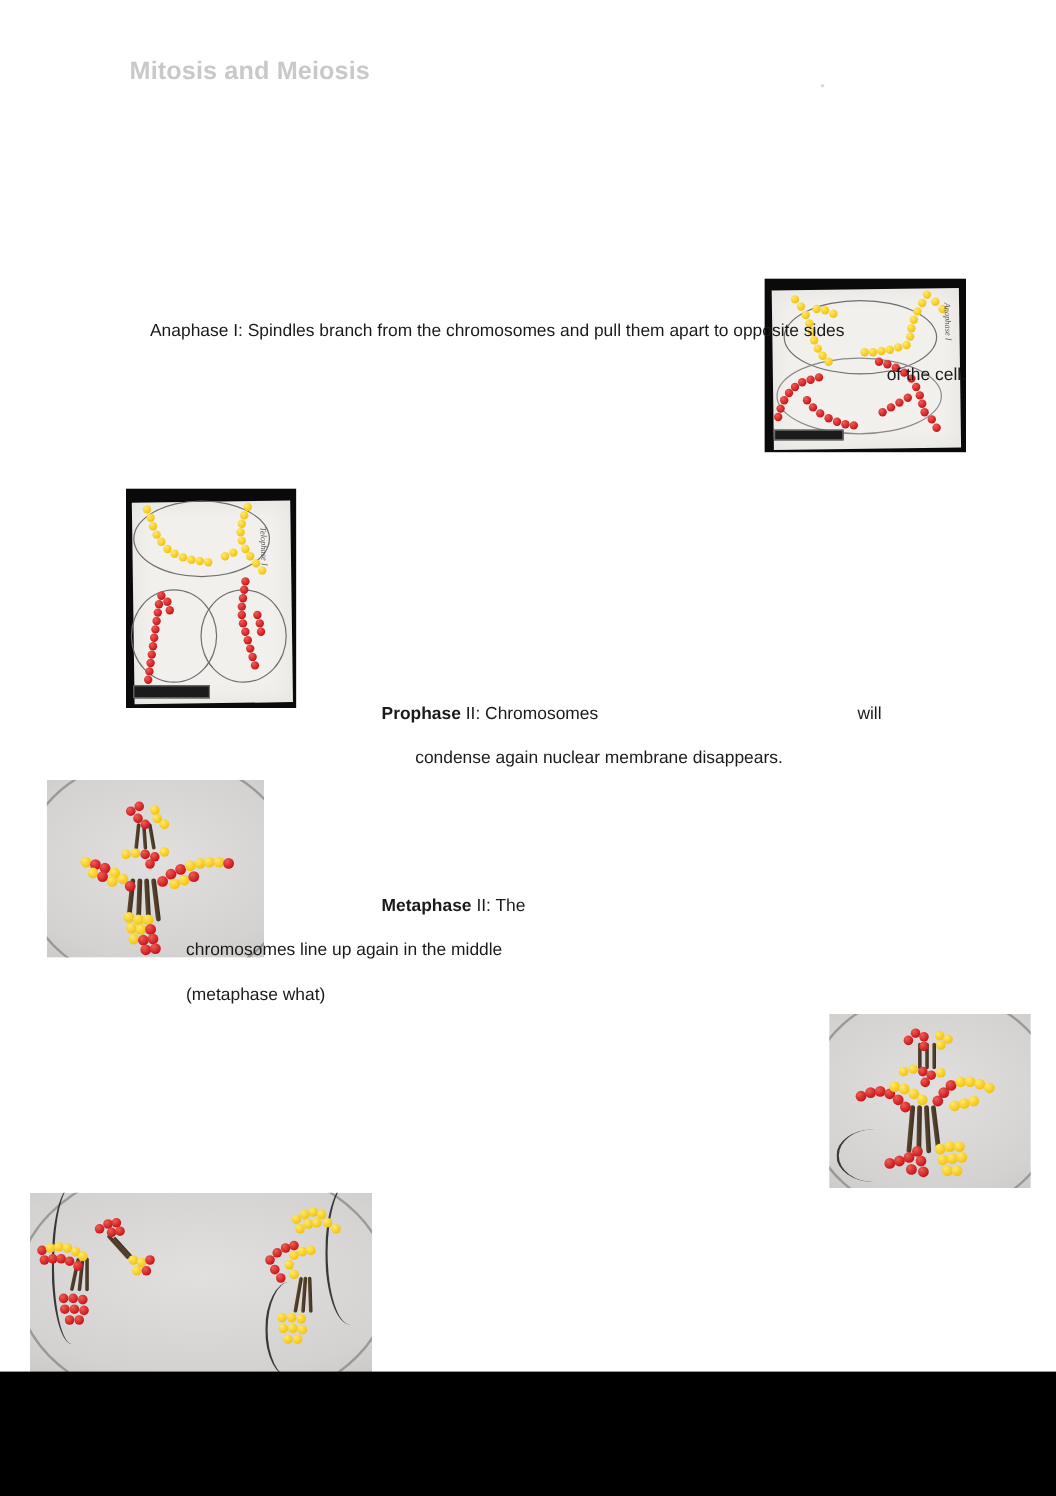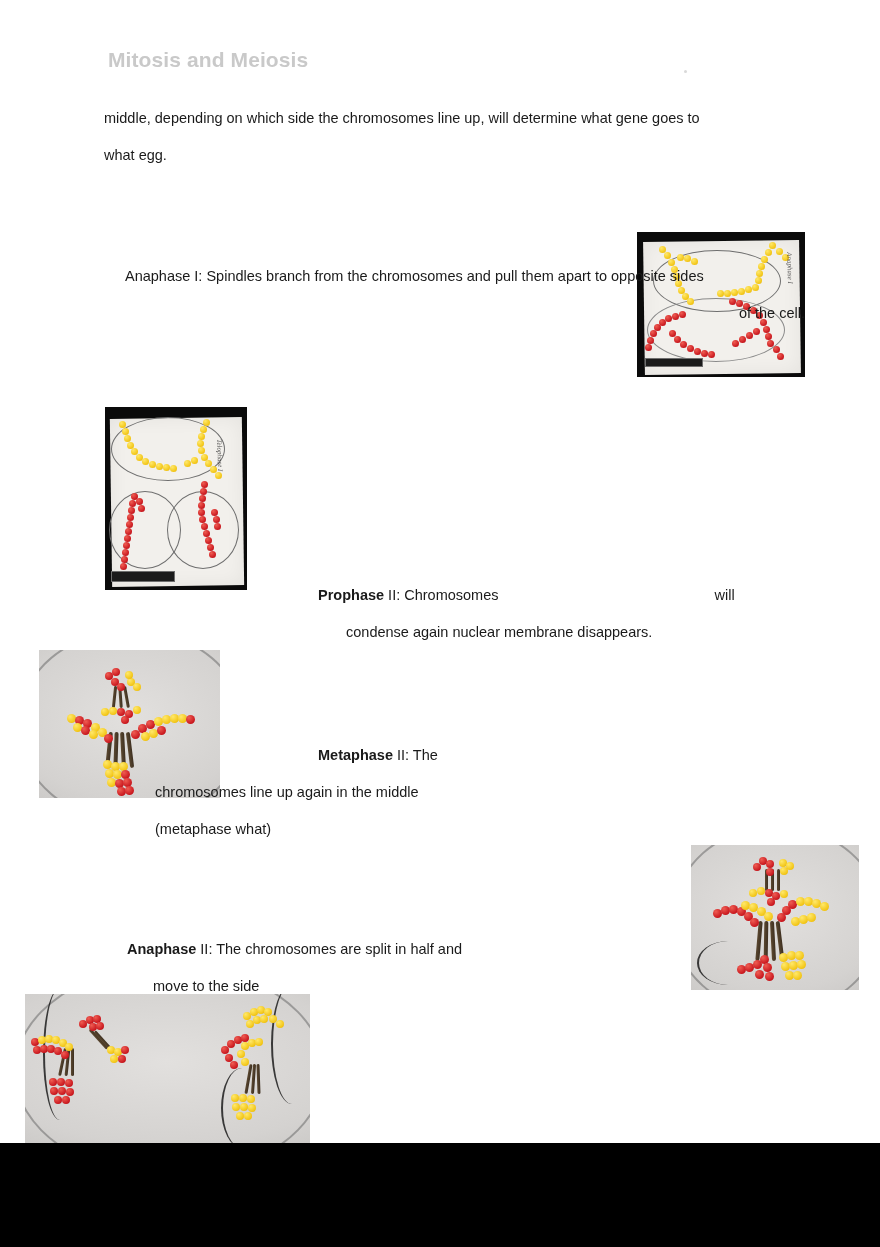--- a/index.html
+++ b/index.html
@@ -561,24 +561,20 @@
         <div class="bead yellow" style="left:16px; top:1px;  width:8px; height:8px;"></div>
         <div class="bead yellow" style="left:1px;  top:9px;  width:8px; height:8px;"></div>
         <div class="bead yellow" style="left:9px;  top:9px;  width:8px; height:8px;"></div>
         <div class="bead yellow" style="left:17px; top:10px; width:8px; height:8px;"></div>
         <div class="bead yellow" style="left:5px;  top:18px; width:8px; height:8px;"></div>
         <div class="bead yellow" style="left:13px; top:18px; width:8px; height:8px;"></div>
       </div>
     </div>
   </div>
 
-  <div class="para" style="left:104px; top:100px; width:680px;">
-    <div>middle, depending on which side the chromosomes line up, will determine what gene goes to</div>
-    <div>what egg.</div>
-  </div>
 
   <div class="para" style="left:125px; top:258px; width:680px;">
     <div>Anaphase I: Spindles branch from the chromosomes and pull them apart to opposite sides</div>
     <div style="padding-left:30px;text-align:right;">of the cell.</div>
   </div>
 
   <div class="para" style="left:134px; top:417px; width:560px;">
   </div>
 
   <div class="para" style="left:318px; top:577px; width:470px;">
@@ -589,22 +585,16 @@
   </div>
 
   <div class="para" style="left:155px; top:737px; width:560px;">
     <div style="padding-left:163px;">
       <b>Metaphase</b><span> II: The</span>
     </div>
     <div>chromosomes line up again in the middle</div>
     <div style="padding-left:0px;">(metaphase what)</div>
   </div>
 
-  <div class="para" style="left:127px; top:931px; width:560px;">
-    <div>
-      <b>Anaphase</b><span> II: The chromosomes are split in half and</span>
-    </div>
-    <div style="padding-left:26px;">move to the side</div>
-  </div>
 
   <div class="black-band"></div>
 
 </div>
 
 </body></html>

